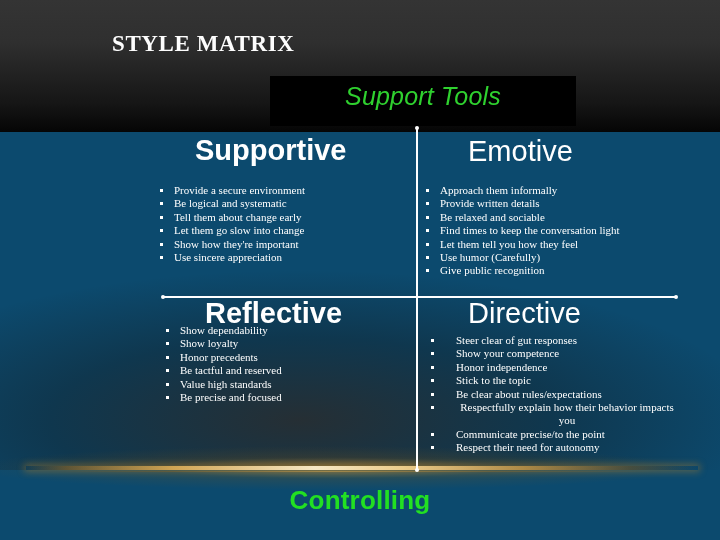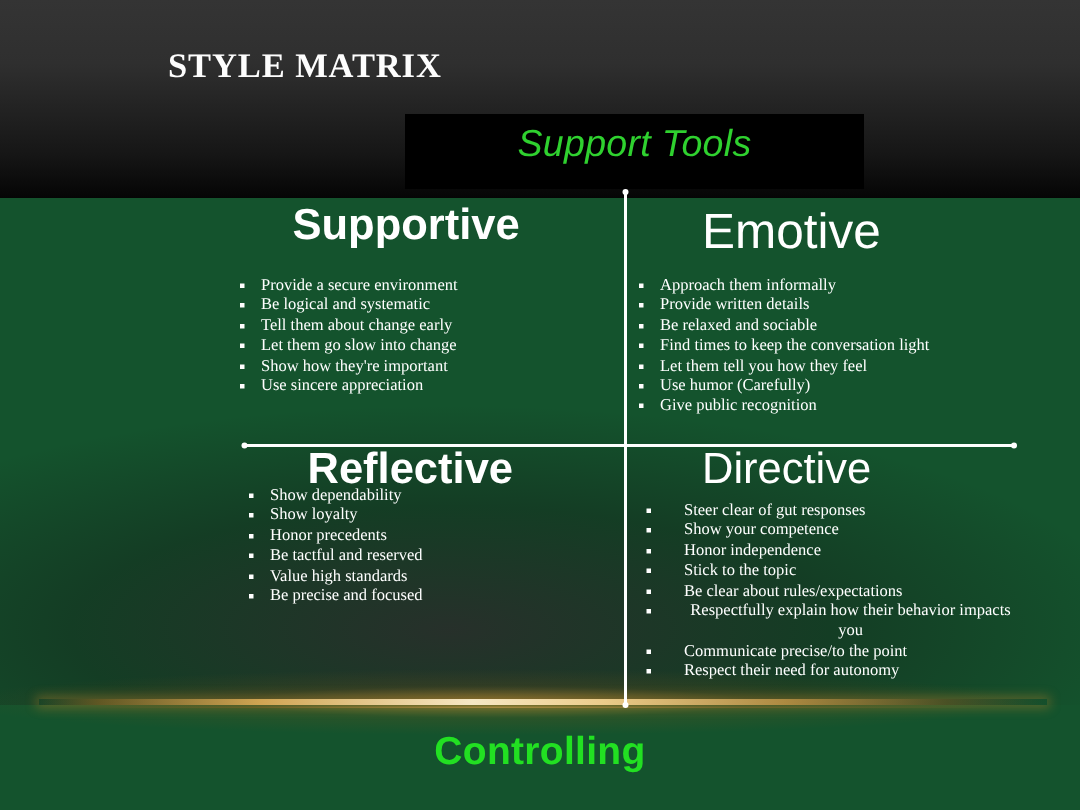--- a/index.html
+++ b/index.html
@@ -5,21 +5,21 @@
   html, body {
     margin: 0;
     padding: 0;
     background: #000;
   }
   #slide {
     position: relative;
     width: 720px;
     height: 540px;
     overflow: hidden;
-    background: #14532d;
+    background: #0c4a6e;
     font-family: "Liberation Sans", sans-serif;
   }
   
   #bg-top {
     position: absolute;
     left: 0; top: 0;
     width: 720px; height: 132px;
     background: linear-gradient(to bottom, #343434 0%, #2f2f2f 32%, #161616 78%, #050505 100%);
   }
   
@@ -137,21 +137,21 @@
   .quad-head {
     position: absolute;
     color: #ffffff;
     font-size: 28px;
     white-space: nowrap;
   }
   .quad-head.bold { font-weight: bold; }
   .quad-head.light { font-weight: normal; }
 
   #head-supportive { left: 195px; top: 134px; font-size: 29px; }
-  #head-emotive    { left: 468px; top: 135px; font-size: 33px; }
+  #head-emotive    { left: 468px; top: 135px; font-size: 29px; }
   #head-reflective { left: 205px; top: 297px; font-size: 29px; }
   #head-directive  { left: 468px; top: 297px; font-size: 29px; }
 
   
   .bullets {
     position: absolute;
     margin: 0;
     padding: 0;
     list-style: none;
     color: #ffffff;

